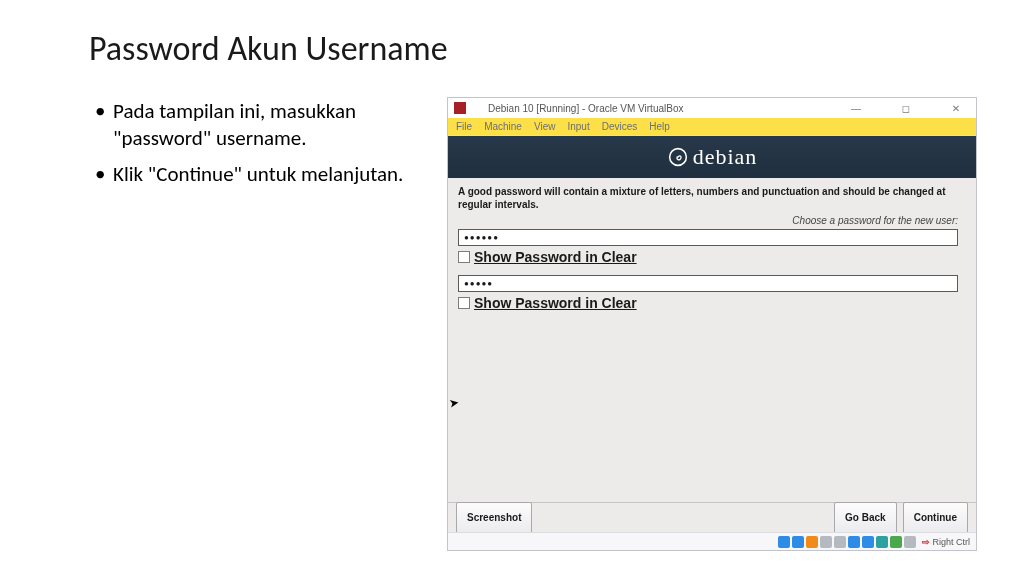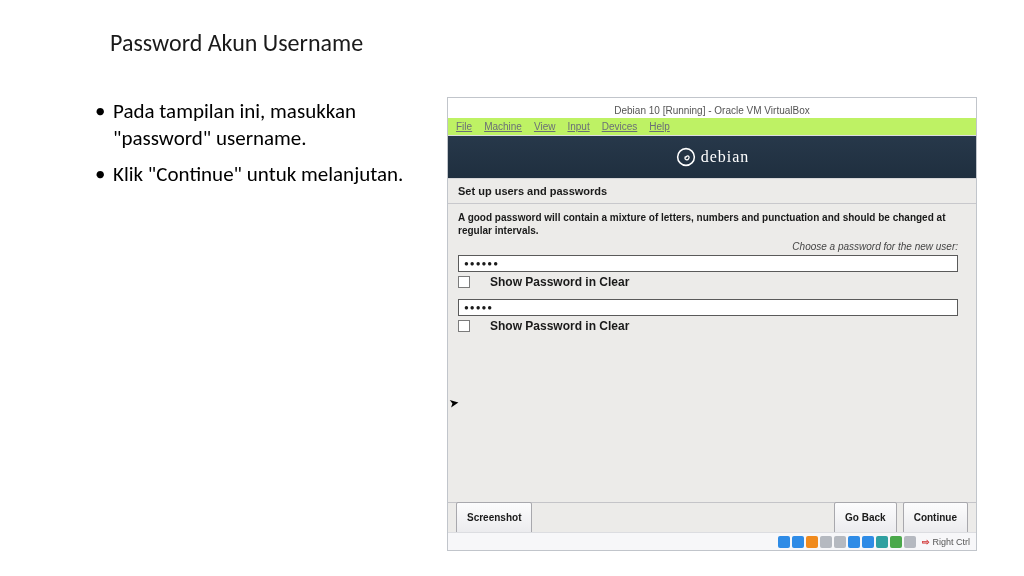--- a/index.html
+++ b/index.html
@@ -6,23 +6,23 @@
   body {
     font-family: "Calibri", "Segoe UI", Arial, sans-serif;
     background: #fff;
     width: 1024px;
     height: 576px;
     position: relative;
     color: #000;
   }
   .slide-title {
     position: absolute;
-    left: 110px;
+    left: 89px;
     top: 28px;
-    font-size: 24px;
+    font-size: 34px;
     font-weight: 400;
     color: #1a1a1a;
   }
   .slide-body {
     position: absolute;
     left: 95px;
     top: 98px;
     width: 330px;
     font-size: 21px;
     line-height: 1.3;
@@ -47,69 +47,67 @@
     font-family: "Segoe UI", Tahoma, Arial, sans-serif;
     font-size: 10px;
     display: flex;
     flex-direction: column;
   }
   .titlebar {
     height: 20px;
     background: #fff;
     display: flex;
     align-items: center;
-    gap: 7px;
+    gap: 22px;
     padding: 0 6px;
     font-size: 10px;
     color: #555;
-    flex-direction: column;
   }
   .titlebar-icon {
     width: 12px; height: 12px;
     background: #a62028;
     display: inline-block;
   }
   .title-text { flex: 0 0 auto; }
   .title-spacer { flex: 1; }
   .win-btn {
     width: 28px; height: 16px;
     display: flex; align-items: center; justify-content: center;
     color: #7a7a7a;
     font-size: 10px;
   }
   .menubar {
     height: 18px;
-    background: #bef264;
+    background: #fde047;
     display: flex;
     align-items: center;
     gap: 12px;
     padding: 0 8px;
     font-size: 10px;
     color: #6a6f77;
     border-bottom: 1px solid #dcdde1;
-    text-decoration: underline;
   }
   .installer {
     flex: 1;
     display: flex;
     flex-direction: column;
     min-height: 0;
   }
   .banner {
     height: 42px;
     background: linear-gradient(#27384a,#1f2f3f);
     display: flex;
     align-items: center;
     justify-content: center;
   }
   .debian-logo {
     display: flex; align-items: center; gap: 4px;
     color: #fff;
     font-family: Georgia, "Times New Roman", serif;
-    font-size: 16px;
+    font-size: 22px;
     letter-spacing: 1px;
   }
   .debian-swirl {
     width: 22px; height: 22px;
   }
   .heading-bar {
     border-top: 1px solid #d6d6d8;
     border-bottom: 1px solid #c8c8cc;
     background: #ecebe9;
     padding: 6px 10px;
@@ -133,24 +131,25 @@
     border: 1px solid #5a5a5a;
     background: #fff;
     padding: 0 5px;
     font-family: Arial, sans-serif;
     font-size: 8px;
     letter-spacing: 1px;
     display: flex; align-items: center;
     margin-bottom: 3px;
   }
   .chk-row {
-    display: flex; align-items: center; gap: 20px;
+    display: flex; align-items: center; gap: 4px;
     margin-bottom: 10px;
     font-weight: 600;
-    font-size: 12px;
+    font-size: 14px;
+    text-decoration: underline;
   }
   .chk {
     width: 12px; height: 12px;
     border: 1px solid #7b7b7b;
     background: #fff;
     display: inline-block;
   }
   .footer-bar {
     height: 30px;
     background: #ecebe9;
@@ -250,21 +249,20 @@
     <div class="banner">
       <div class="debian-logo">
         <svg class="debian-swirl" viewBox="0 0 100 100">
           <circle cx="50" cy="50" r="38" fill="none" stroke="#fff" stroke-width="7"></circle>
           <path d="M50 50 C60 40 68 48 62 58 C56 68 42 62 46 50" fill="none" stroke="#fff" stroke-width="6" stroke-linecap="round"></path>
         </svg>
         <span>debian</span>
       </div>
     </div>
 
-    <div class="heading-bar">Set up users and passwords</div>
 
     <div class="installer-body">
       <div class="hint-bold">A good password will contain a mixture of letters, numbers and punctuation and should be changed at regular intervals.</div>
       <div class="hint-italic">Choose a password for the new user:</div>
       <div class="pw-field">●●●●●●</div>
       <div class="chk-row">
         <span class="chk"></span>
         <span>Show Password in Clear</span>
       </div>
       <div class="pw-field">●●●●●</div>

